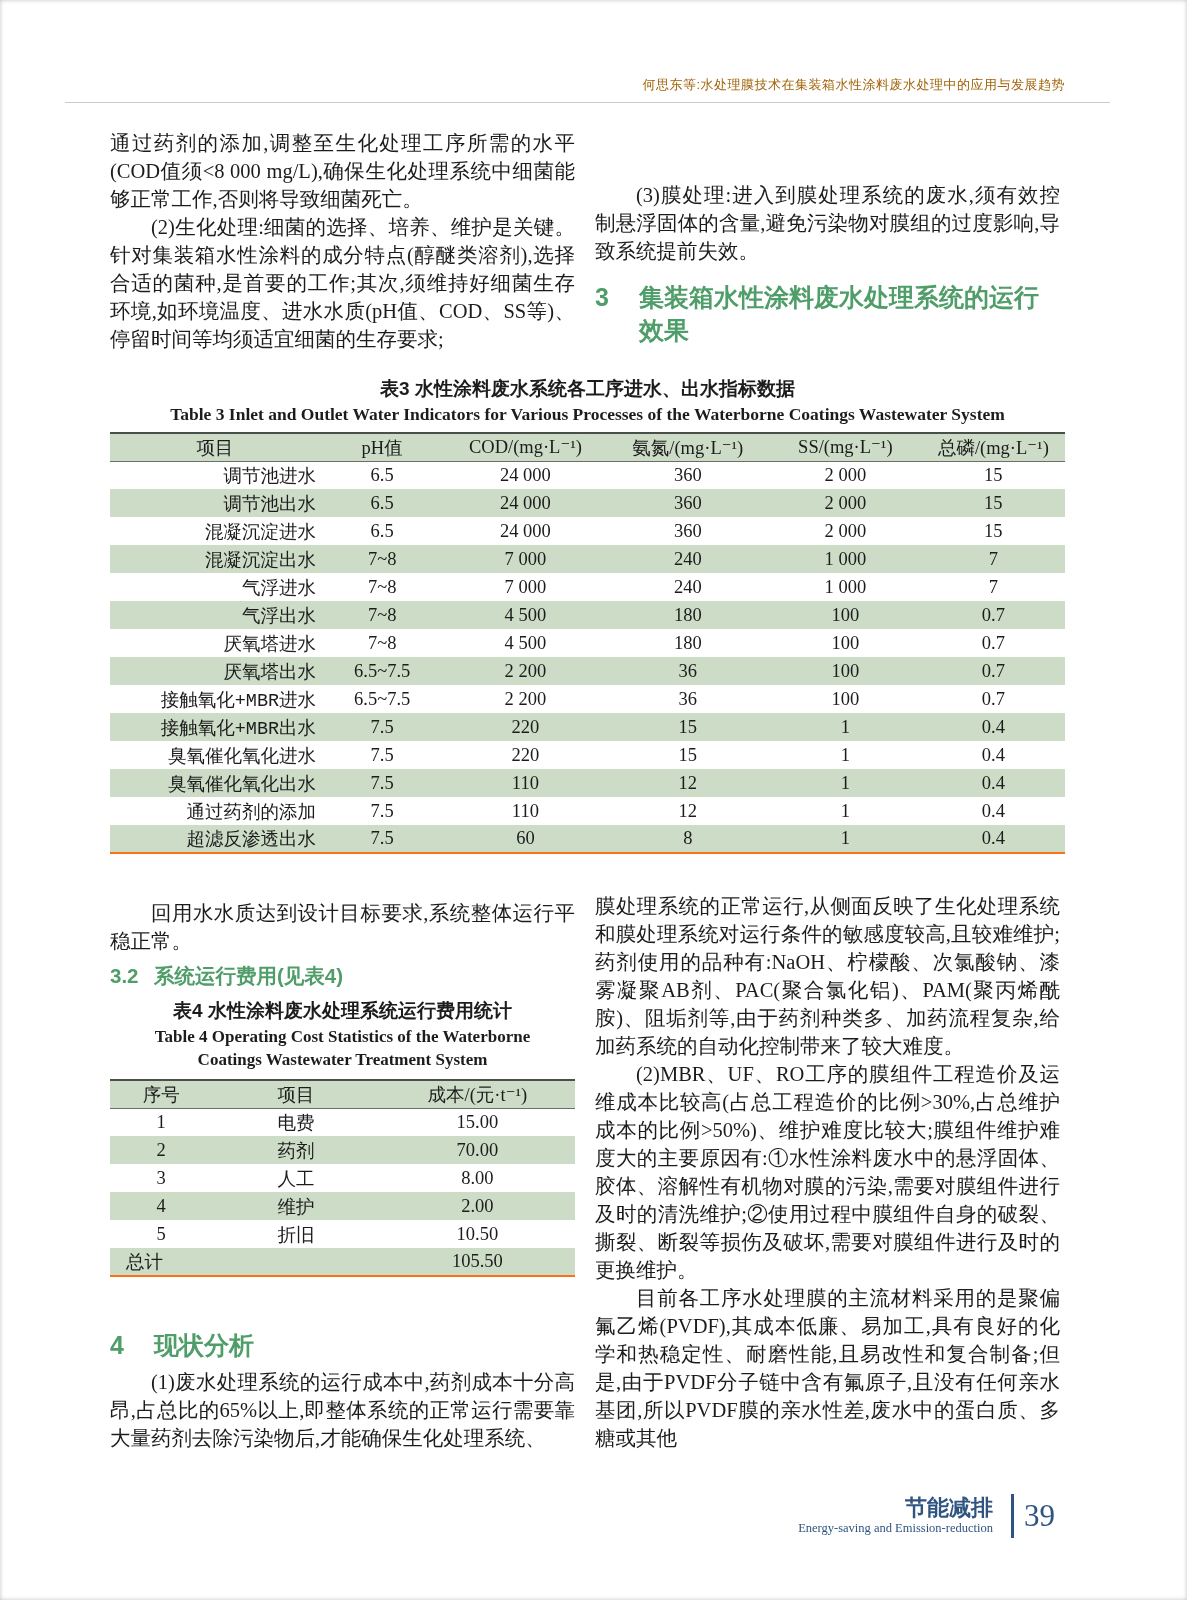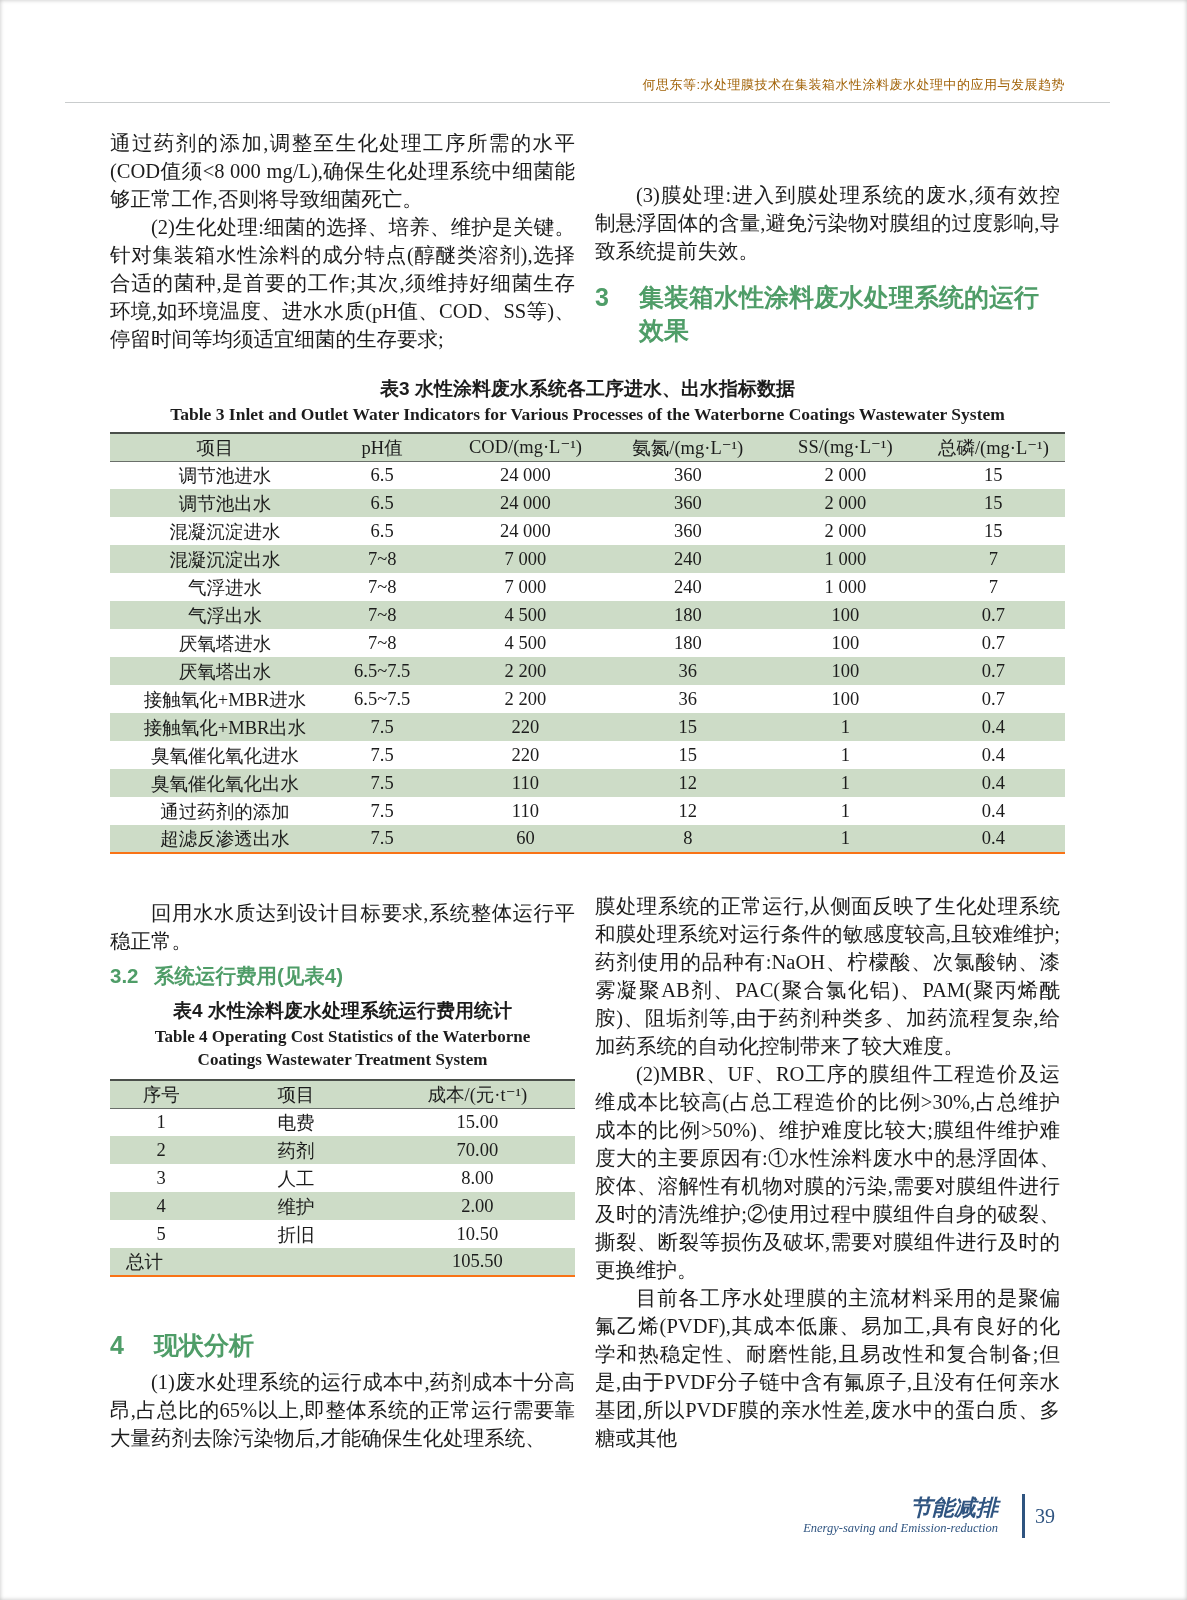--- a/index.html
+++ b/index.html
@@ -93,21 +93,21 @@
     font-weight: normal;
     text-align: center;
     height: 28px;
     padding: 0 4px;
     white-space: nowrap;
   }
   table.datatable thead tr { background: #cddcc7; }
   table.datatable thead { border-bottom: 1px solid #6a6f6a; }
   table.datatable tbody tr:nth-child(even) { background: #cddcc7; }
 
-  #table3 td:first-child { text-align: center; padding-left: 24px; }
+  #table3 td:first-child { text-align: right; padding-left: 24px; font-family: Liberation Mono, monospace; }
   #table3 th:nth-child(1) { width: 22%; }
   #table3 th:nth-child(2) { width: 13%; }
   #table3 th:nth-child(3) { width: 17%; }
   #table3 th:nth-child(4) { width: 17%; }
   #table3 th:nth-child(5) { width: 16%; }
   #table3 th:nth-child(6) { width: 15%; }
 
   
   .table4-block { margin-top: 10px; }
   .table4-block .tbl-title-en { font-size: 17px; width: 420px; margin-left: auto; margin-right: auto; }
@@ -120,41 +120,41 @@
   .sec4 { margin-top: 52px; }
 
   
   .footer {
     position: absolute;
     right: 132px;
     bottom: 62px;
     display: flex;
     align-items: center;
   }
-  .footer .jtitles { text-align: right; padding-right: 24px; font-style: italic; }
+  .footer .jtitles { text-align: right; padding-right: 18px; }
   .footer .j-cn {
     font-family: "Liberation Sans", "DejaVu Sans", sans-serif;
     font-weight: bold;
     font-size: 22px;
     color: #2f5480;
     line-height: 24px;
   }
   .footer .j-en {
     font-family: "Liberation Serif", "DejaVu Serif", serif;
     font-size: 12.5px;
     color: #2f5480;
     line-height: 16px;
   }
   .footer .vbar {
     width: 3px; height: 44px;
     background: #2f5480;
   }
   .footer .pnum {
     font-family: "Liberation Serif", "DejaVu Serif", serif;
-    font-size: 20px;
+    font-size: 31px;
     color: #2f5480;
     padding-left: 10px;
   }
 </style>
 </head>
 <body>
 
 <div class="page">
 
   <div class="running-head">何思东等:水处理膜技术在集装箱水性涂料废水处理中的应用与发展趋势</div>

